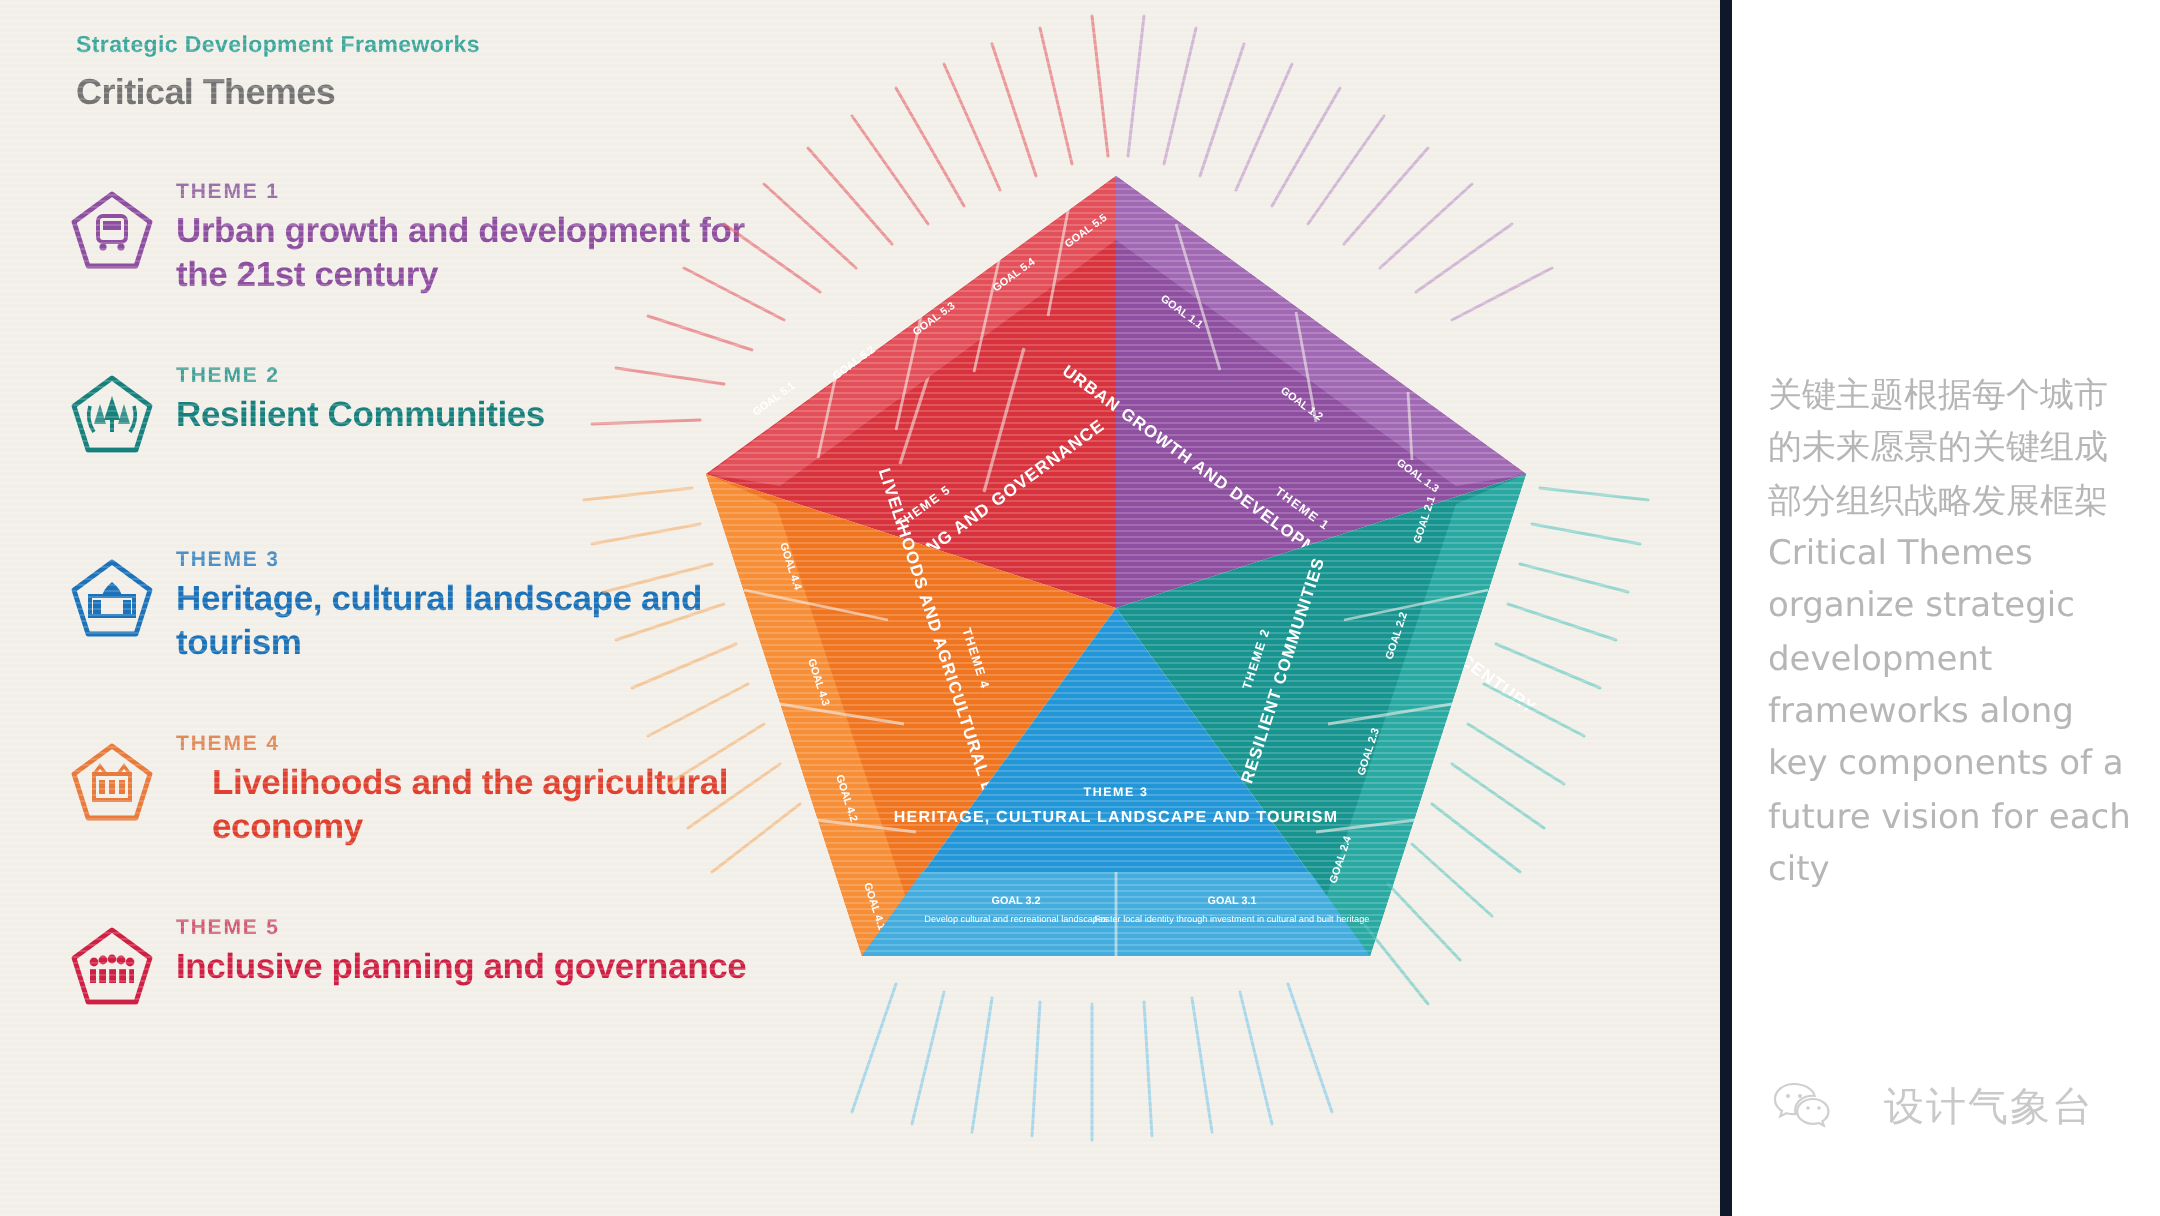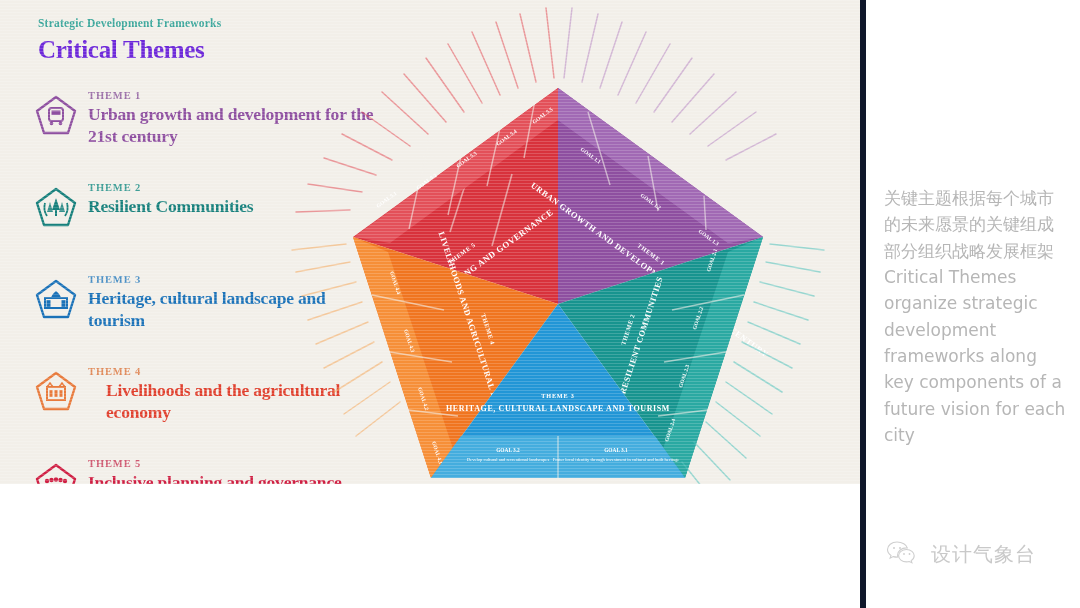--- a/index.html
+++ b/index.html
@@ -5,42 +5,41 @@
   html,body{margin:0;padding:0;}
   body{
     width:1080px;height:608px;overflow:hidden;
     background:#ffffff;
     font-family:"Liberation Sans",sans-serif;
   }
   #stage{position:relative;width:1080px;height:608px;}
 
   
   #poster{
-    position:absolute;left:0;top:0;width:860px;height:484px;
+    position:absolute;left:0;top:0;width:860px;height:608px;
     background:#f2efe9;
     overflow:hidden;
-    font-family:Liberation Serif, serif;
   }
   #poster:after{
     content:"";position:absolute;inset:0;
     background-image:
       repeating-linear-gradient(0deg,rgba(255,255,255,.35) 0 1px,rgba(0,0,0,0) 1px 3px);
     pointer-events:none;opacity:.5;
   }
 
   
   .eyebrow{
     position:absolute;left:38px;top:17px;
     font-size:11.5px;font-weight:700;letter-spacing:.2px;
     color:#3ca79c;
   }
   .bigtitle{
     position:absolute;left:38px;top:36px;
-    font-size:25px;font-weight:700;letter-spacing:-.3px;
-    color:#6d28d9;
+    font-size:18px;font-weight:700;letter-spacing:-.3px;
+    color:#737373;
   }
 
   
   .themes{position:absolute;left:30px;top:90px;width:350px;}
   .theme-row{position:relative;min-height:86px;margin-bottom:6px;}
   .theme-icon{position:absolute;left:4px;top:4px;width:44px;height:42px;}
   .theme-body{margin-left:58px;}
   .theme-kicker{
     font-size:10.5px;font-weight:700;letter-spacing:.9px;
     margin-bottom:3px;
@@ -65,21 +64,21 @@
     border-left:6px solid #0f172a;
   }
   #caption{
     position:absolute;left:18px;top:185px;width:186px;
     font-size:17px;line-height:1.55;color:#b6b6b6;
     font-family:"DejaVu Sans",sans-serif;
     word-break:break-word;
   }
   #watermark{
     position:absolute;left:20px;top:540px;
-    display:flex;align-items:center;gap:15px;
+    display:flex;align-items:flex-start;gap:26px;
   }
   #watermark .wm-text{
     font-size:20px;color:#c9c9c9;letter-spacing:1px;
     font-family:"DejaVu Sans",sans-serif;
   }
 </style>
 </head>
 <body>
 
 <div id="stage">

